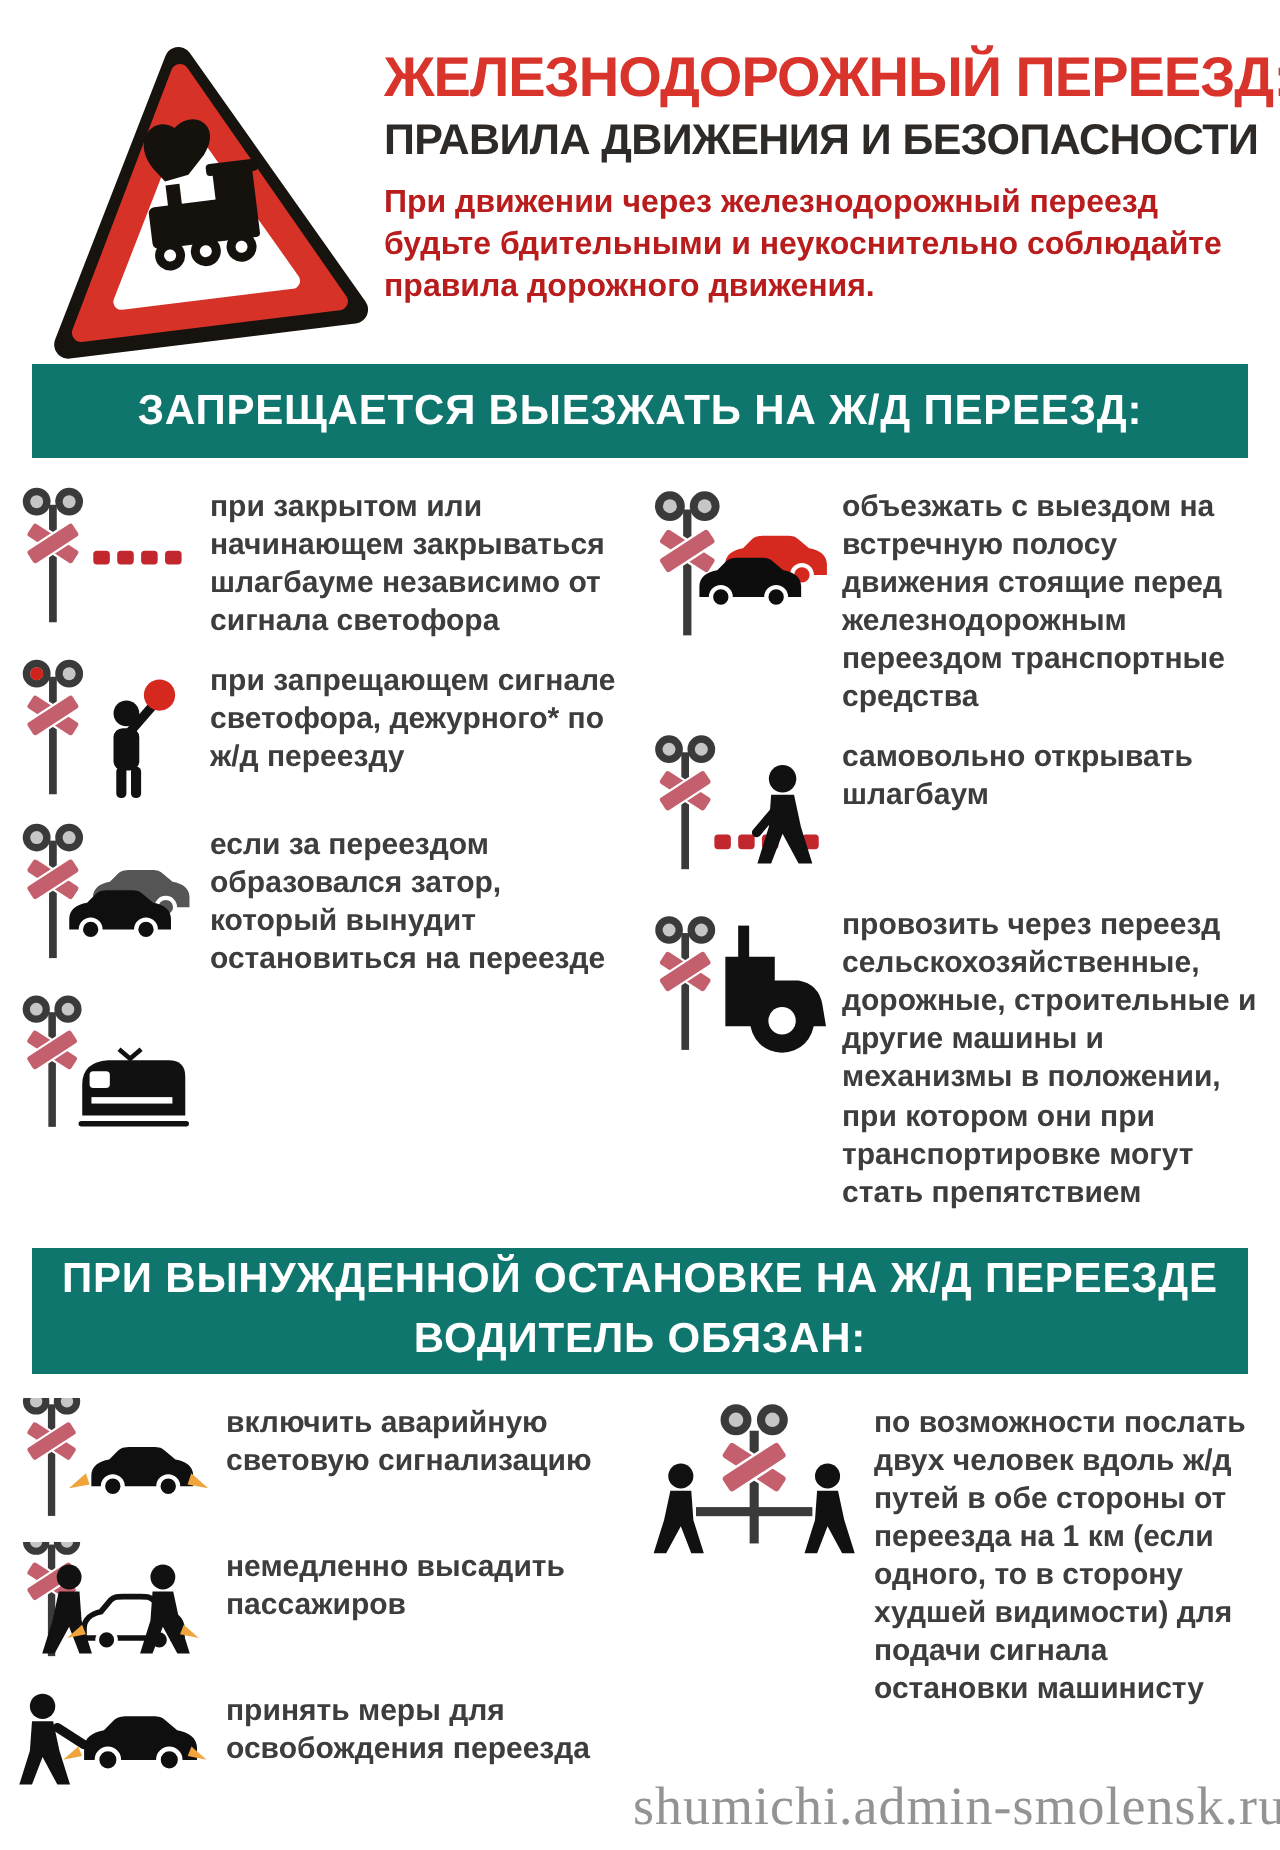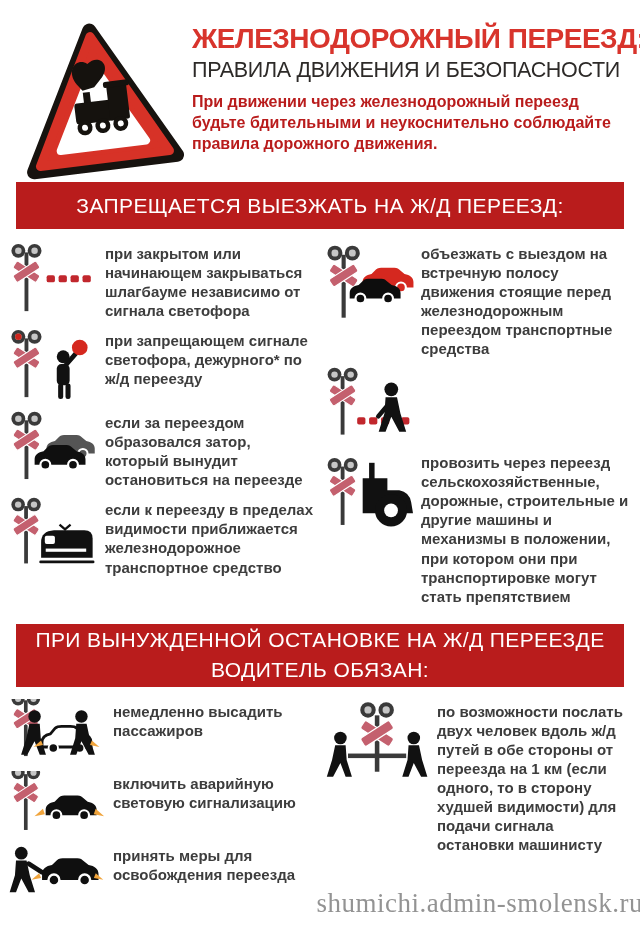--- a/index.html
+++ b/index.html
@@ -6,25 +6,25 @@
   html,body{background:#fff}
   .poster{
     position:relative;width:640px;height:925px;margin:0 auto;background:#ffffff;
     overflow:hidden;font-family:"Liberation Sans",sans-serif;color:#3d3d3d;
   }
   
   .header{display:flex;align-items:flex-start;gap:8px;padding:14px 12px 0 12px;height:172px}
   .sign-wrap{flex:0 0 172px;display:flex;justify-content:center}
   .htx{flex:1;padding-top:10px;min-width:0}
   .title{font-size:28px;line-height:1.04;font-weight:bold;color:#d8342c;letter-spacing:-.5px;white-space:nowrap}
-  .subtitle{font-size:21.5px;font-weight:normal;color:#2d2a28;letter-spacing:-.3px;margin-top:5px;white-space:nowrap}
+  .subtitle{font-size:21.5px;font-weight:bold;color:#2d2a28;letter-spacing:-.3px;margin-top:5px;white-space:nowrap}
   .intro{font-size:16px;font-weight:bold;color:#b91c1c;line-height:1.3;margin-top:9px;max-width:445px}
   
-  .banner{margin:10px 16px 0;background:#b91c1c;color:#fff;text-align:center;
-    font-weight:normal;font-size:21px;letter-spacing:.4px;padding:12px 4px 11px}
+  .banner{margin:10px 16px 0;background:#0f766e;color:#fff;text-align:center;
+    font-weight:bold;font-size:21px;letter-spacing:.4px;padding:12px 4px 11px}
   .banner.two{line-height:1.45;padding:1px 4px;font-size:21px}
   
   .grid{display:grid;grid-template-columns:1fr 1fr;column-gap:8px;padding:12px 8px 0 8px}
   .col{display:flex;flex-direction:column}
   .item{display:flex;align-items:flex-start;gap:5px;margin-bottom:8px}
   .ic{flex:0 0 auto;display:block}
   .itxt{font-size:15px;font-weight:bold;line-height:1.27;color:#3d3d3d;padding-top:3px}
   .item.center{}
   
   .watermark{position:absolute;right:-3px;bottom:6px;font-family:"Liberation Serif",serif;
@@ -136,21 +136,20 @@
 
       <div class="item">
         <svg class="ic" width="92" height="70" viewBox="0 0 100 76">
           <use href="#sig" transform="translate(2,0) scale(0.82)"></use>
           <path d="M56,30 l7,6 m5,-6 l-7,6" stroke="#111" stroke-width="2.5"></path>
           <path d="M36,66 v-17 q0,-12 14,-13 h33 q9,0 9,9 v21 z" fill="#111"></path>
           <rect x="41" y="56" width="44" height="3.5" fill="#fff"></rect>
           <rect x="40" y="42" width="11" height="9" rx="2" fill="#fff"></rect>
           <rect x="34" y="69" width="60" height="3" rx="1.5" fill="#111"></rect>
         </svg>
-        <p class="itxt">если к переезду в пределах видимости приближается железнодорожное транспортное средство</p>
       </div>
 
     </div>
     <div class="col">
 
       <div class="item">
         <svg class="ic" width="92" height="84" viewBox="0 0 100 91">
           <use href="#sig" transform="translate(2,4) scale(0.9)"></use>
           <use href="#car" transform="translate(40,29) scale(0.97)" style="color:#d5281f"></use>
           <use href="#car" transform="translate(26,41) scale(0.97)" style="color:#0d0d0d"></use>
@@ -163,20 +162,21 @@
           <use href="#sig" transform="translate(2,1) scale(0.84)"></use>
           <g fill="#c1272d">
             <rect x="36" y="56" width="9" height="8" rx="2"></rect>
               <rect x="49" y="56" width="9" height="8" rx="2"></rect>
             <rect x="62" y="56" width="9" height="8" rx="2"></rect>
               <rect x="84" y="56" width="9" height="8" rx="2"></rect>
           </g>
           <path d="M70,42 L59,55" stroke="#111" stroke-width="5" stroke-linecap="round"></path>
           <use href="#man" transform="translate(62,18) scale(1.25)"></use>
         </svg>
+        <p class="itxt">самовольно открывать шлагбаум</p>
       </div>
 
       <div class="item">
         <svg class="ic" width="92" height="86" viewBox="0 0 100 94">
           <use href="#sig" transform="translate(2,8) scale(0.84)"></use>
           <rect x="49" y="14" width="6" height="18" fill="#111"></rect>
           <path d="M42,31 h27 v13 h13 q11,2 13,13 l2,12 h-55 z" fill="#111"></path>
           <circle cx="73" cy="66" r="17.5" fill="#111"></circle>
           <circle cx="73" cy="66" r="7.5" fill="#fff"></circle>
         </svg>
@@ -186,43 +186,43 @@
     </div>
   </div>
 
   <div class="banner two">
     <div>ПРИ ВЫНУЖДЕННОЙ ОСТАНОВКЕ НА Ж/Д ПЕРЕЕЗДЕ</div>
     <div>ВОДИТЕЛЬ ОБЯЗАН:</div>
   </div>
 
   <div class="grid">
     <div class="col">
+
+      <div class="item">
+        <svg class="ic" width="100" height="64" viewBox="0 0 106 68">
+          <use href="#sig" transform="translate(2,-6) scale(0.78)"></use>
+          <use href="#car" transform="translate(38,26) scale(0.95)" style="color:#0f0f0f"></use>
+          <polygon points="37,40 28,48 39,46" fill="#f0a43c"></polygon>
+          <polygon points="93,40 102,48 91,46" fill="#f0a43c"></polygon>
+        </svg>
+        <p class="itxt">включить аварийную световую сигнализацию</p>
+      </div>
 
       <div class="item">
         <svg class="ic" width="100" height="64" viewBox="0 0 106 68">
           <use href="#sig" transform="translate(2,-8) scale(0.78)"></use>
           <path d="M36,46 c0,-5 4,-8 9,-9 l5,-6 c2,-2 4,-2 7,-2 h9 c3,0 5,0 7,2 l6,6 c5,1 9,4 9,9 v5 h-52 z" fill="none" stroke="#111" stroke-width="3"></path>
           <circle cx="48" cy="52" r="5" fill="#111" stroke="#fff" stroke-width="2"></circle>
           <circle cx="76" cy="52" r="5" fill="#111" stroke="#fff" stroke-width="2"></circle>
           <use href="#man" transform="translate(38,12) scale(-1.1,1.1)"></use>
           <use href="#man" transform="translate(68,12) scale(1.1)"></use>
           <polygon points="35,44 27,51 37,49" fill="#f0a43c"></polygon>
           <polygon points="89,44 97,51 87,49" fill="#f0a43c"></polygon>
         </svg>
         <p class="itxt">немедленно высадить пассажиров</p>
-      </div>
-
-      <div class="item">
-        <svg class="ic" width="100" height="64" viewBox="0 0 106 68">
-          <use href="#sig" transform="translate(2,-6) scale(0.78)"></use>
-          <use href="#car" transform="translate(38,26) scale(0.95)" style="color:#0f0f0f"></use>
-          <polygon points="37,40 28,48 39,46" fill="#f0a43c"></polygon>
-          <polygon points="93,40 102,48 91,46" fill="#f0a43c"></polygon>
-        </svg>
-        <p class="itxt">включить аварийную световую сигнализацию</p>
       </div>
 
       <div class="item center">
         <svg class="ic" width="100" height="52" viewBox="0 0 106 55">
           <path d="M22,22 L36,31" stroke="#111" stroke-width="5" stroke-linecap="round"></path>
           <use href="#man" transform="translate(4,4) scale(1.12)"></use>
           <use href="#car" transform="translate(34,16) scale(1.05)" style="color:#0f0f0f"></use>
           <polygon points="33,32 25,39 35,37" fill="#f0a43c"></polygon>
           <polygon points="93,32 101,39 91,37" fill="#f0a43c"></polygon>
         </svg>

